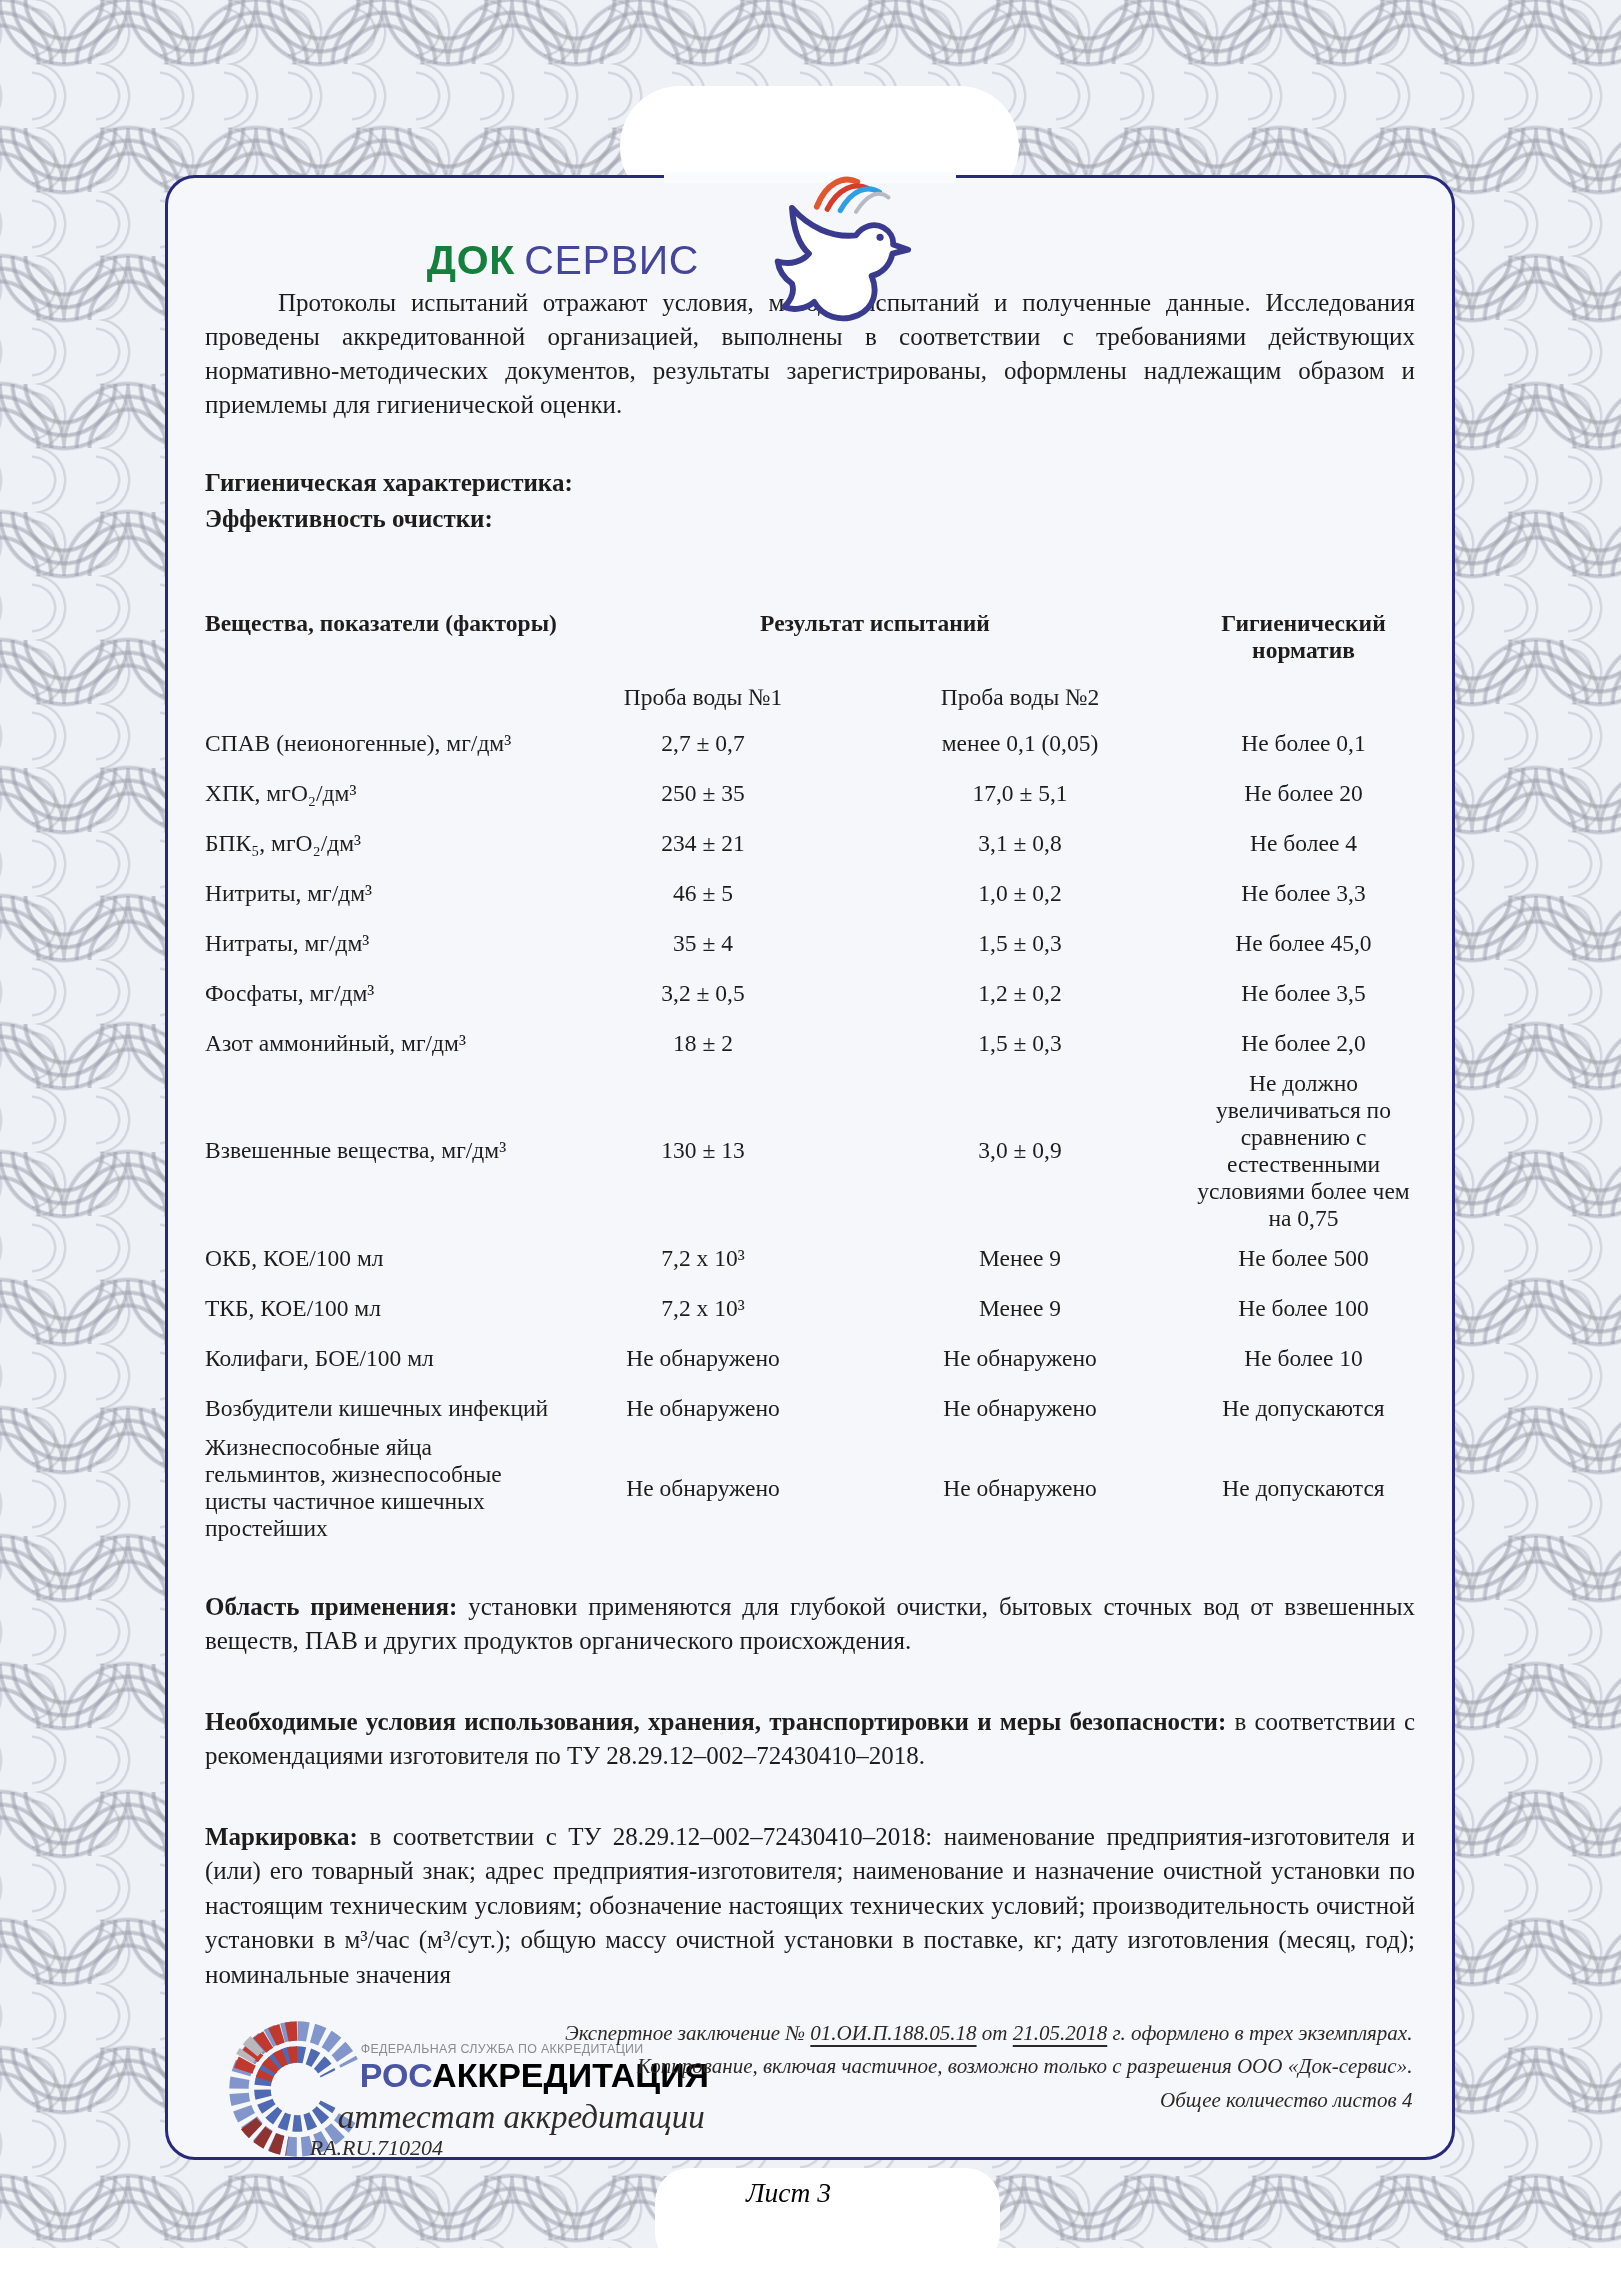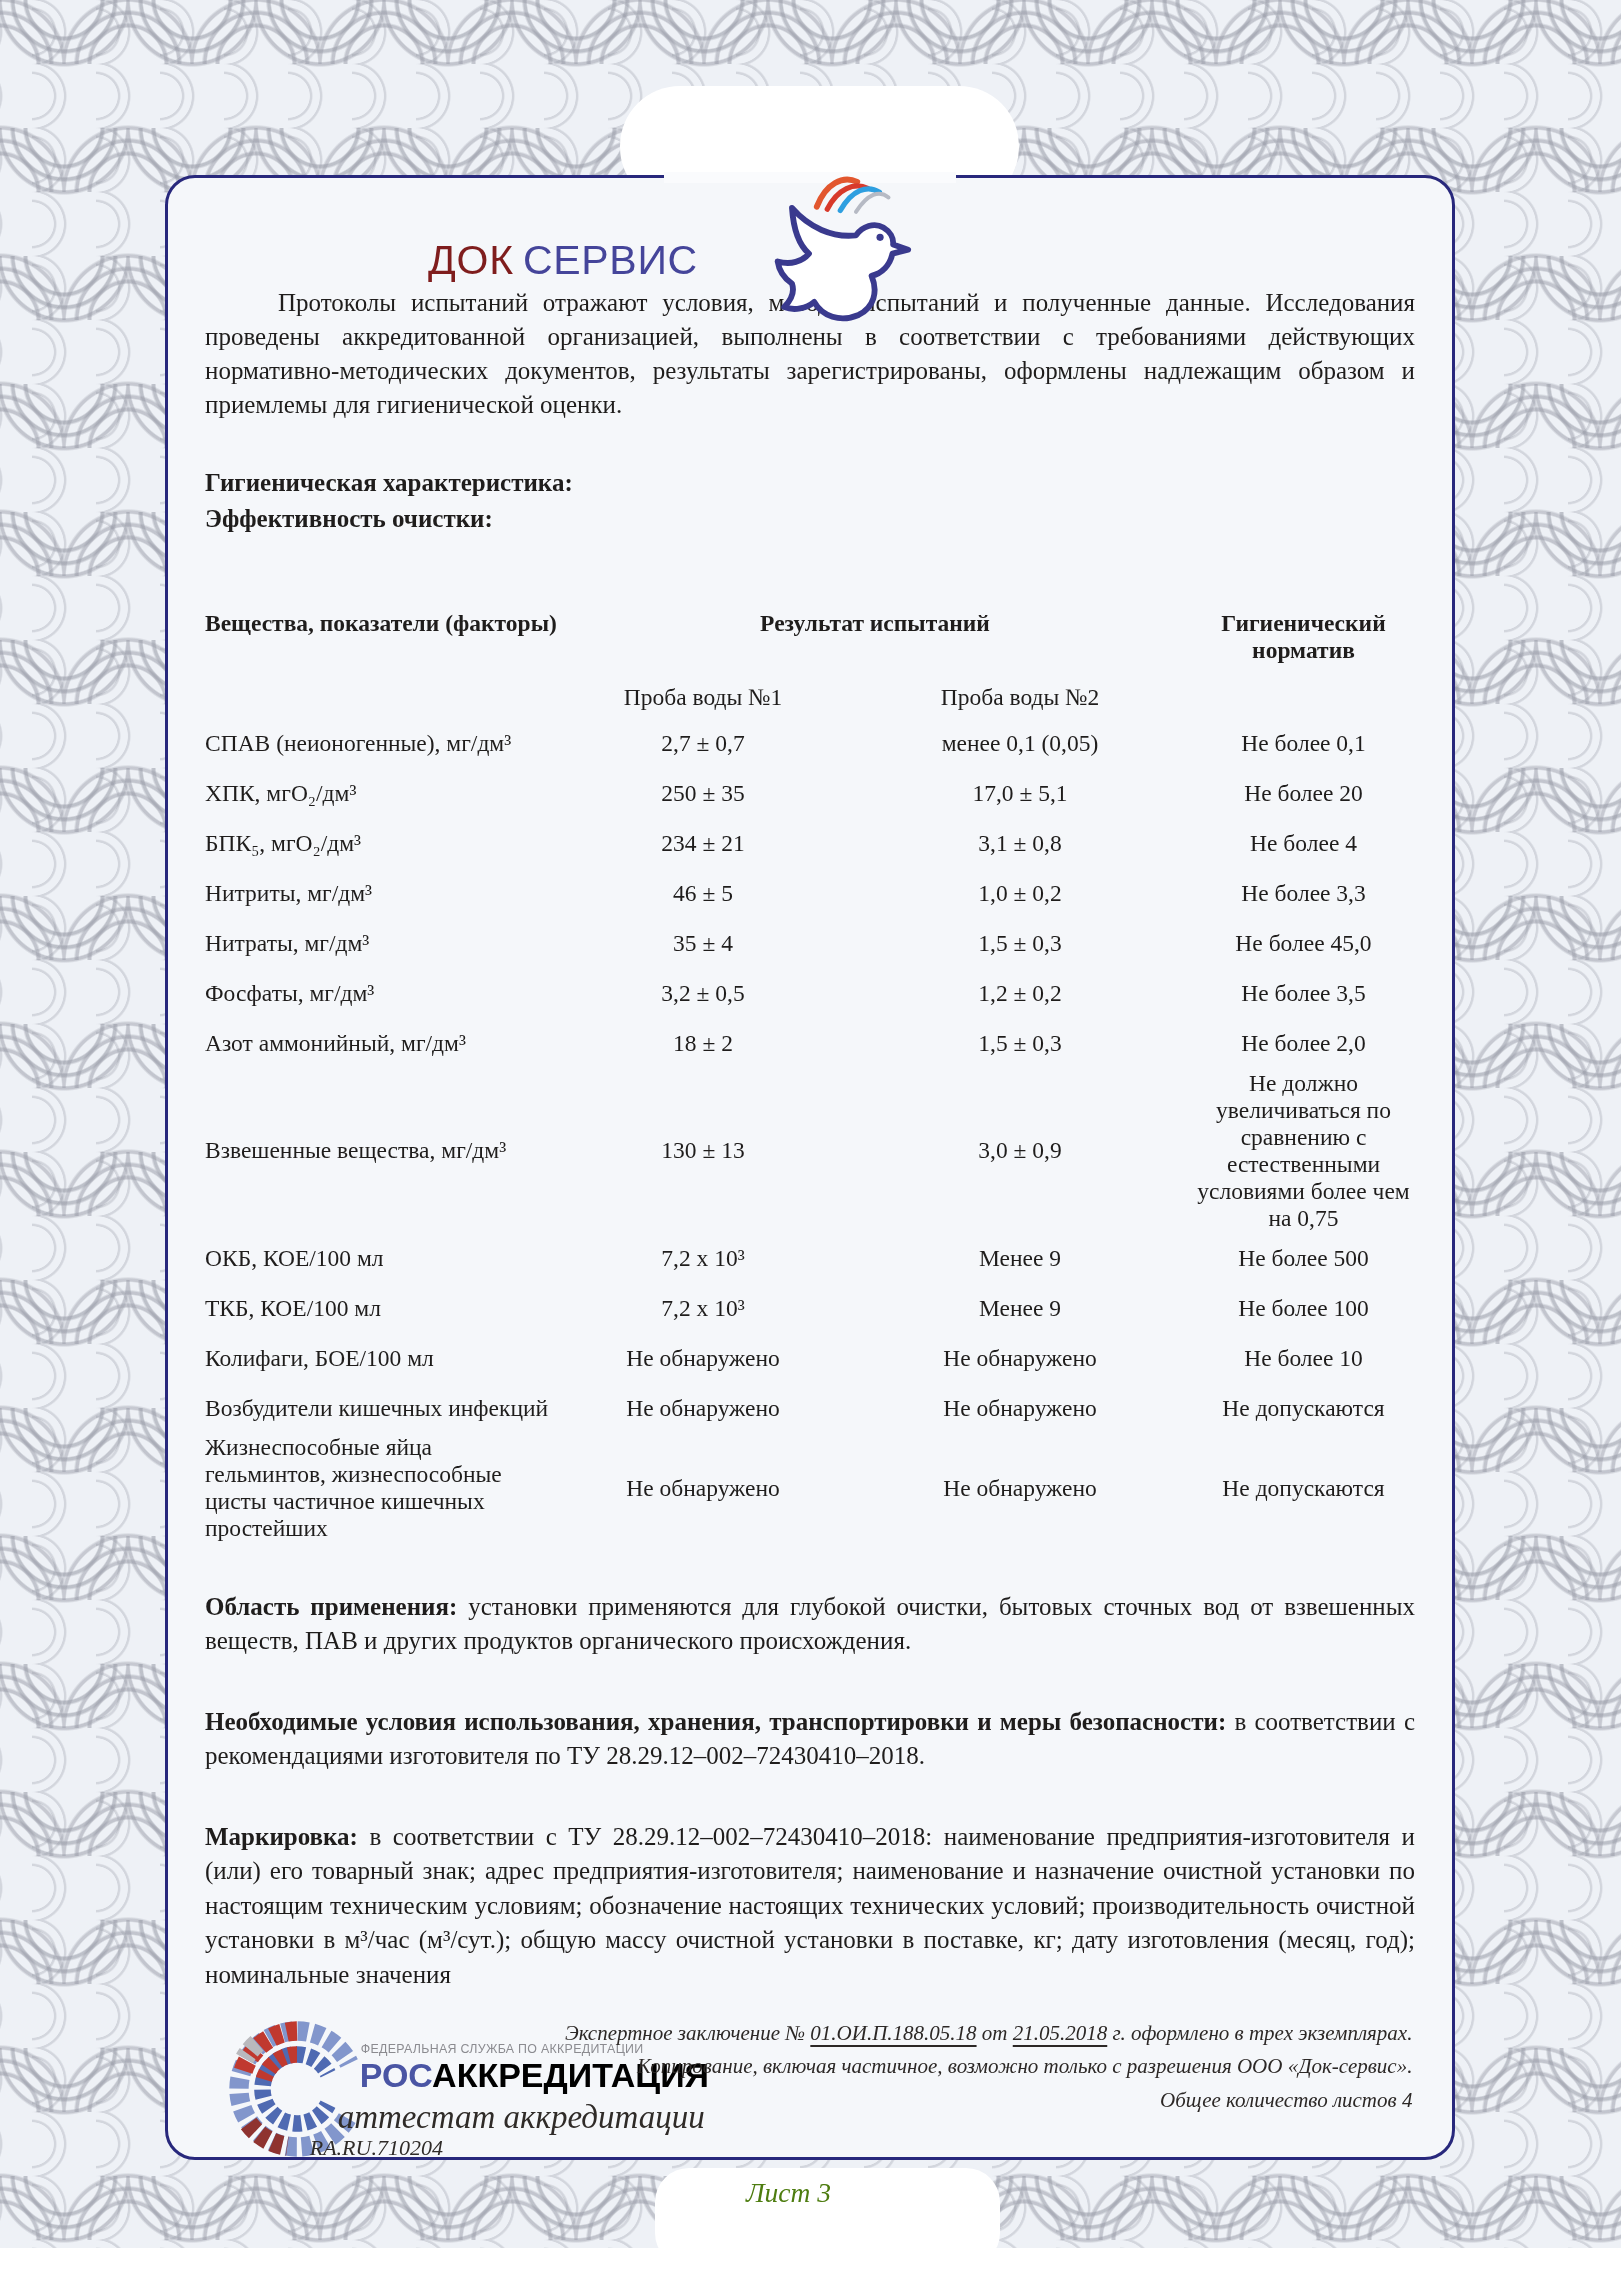--- a/index.html
+++ b/index.html
@@ -25,21 +25,21 @@
   .guilloche-fade{position:absolute;left:0;right:0;bottom:0;height:47px;background:#ffffff;}
   .logo-backdrop{position:absolute;left:620px;top:86px;width:399px;height:121px;border-radius:60px;background:#ffffff;}
 
   
   .panel{position:absolute;left:165px;top:175px;width:1290px;height:1985px;box-sizing:border-box;
     background:#f5f7fa;border:3.9px solid #28287c;border-radius:30px;padding:0 37px;
     display:flex;flex-direction:column;}
   .border-gap{position:absolute;left:496px;top:-6.5px;width:292px;height:11.8px;background:#fafbfd;}
   .brand-spacer{height:128px;position:relative;}
   .brand{position:absolute;top:59px;font-family:"Liberation Sans","DejaVu Sans",sans-serif;font-size:41px;letter-spacing:0.7px;white-space:nowrap;}
-  .brand .b{font-weight:400;color:#7f1d1d;}
+  .brand .b{font-weight:700;color:#15803d;}
   .brand .rest{font-weight:400;color:#45459a;margin-left:9.2px;}
   .brand-ru{left:77px;width:562px;text-align:center;}
   .brand-en{left:639px;width:562px;text-align:center;}
   .dove{position:absolute;left:557px;top:-25px;width:167px;height:196px;z-index:5;}
 
   
   .intro{margin:5.2px 0 0 0;font-size:25px;line-height:1.36;text-align:justify;text-indent:73px;}
   .headings{margin-top:43px;}
   .headings .h{font-weight:700;font-size:25px;line-height:1.44;}
 
@@ -66,21 +66,21 @@
   .ros1{color:#4a55a4;}
   .ros2{color:#000000;}
   .att{position:absolute;left:109px;top:86px;font-style:italic;font-size:33px;color:#2f2b28;white-space:nowrap;margin-left:8px;}
   .ranum{position:absolute;left:89px;top:122px;font-style:italic;font-size:22px;color:#2f2b28;white-space:nowrap;}
   .notes{position:absolute;right:2.6px;top:26px;width:1033px;text-align:right;font-style:italic;font-size:21px;line-height:1.46;color:#2c2826;}
   .notes .u{text-decoration:underline;text-underline-offset:4.6px;}
   .notes div{margin-bottom:2.6px;}
 
   
   .sheet-window{position:absolute;left:655px;top:2168px;width:345px;height:99px;border-radius:34px;background:#ffffff;z-index:4;}
-  .sheet-window span{display:block;margin:9.2px 78px 0 0;text-align:center;font-style:italic;font-size:27.5px;color:#4d7c0f;}
+  .sheet-window span{display:block;margin:9.2px 78px 0 0;text-align:center;font-style:italic;font-size:27.5px;color:#000000;}
 </style>
 </head>
 <body>
 
 <div class="page">
 
   <div class="guilloche"></div>
   <div class="logo-backdrop"></div>
   <div class="guilloche-fade"></div>
 

